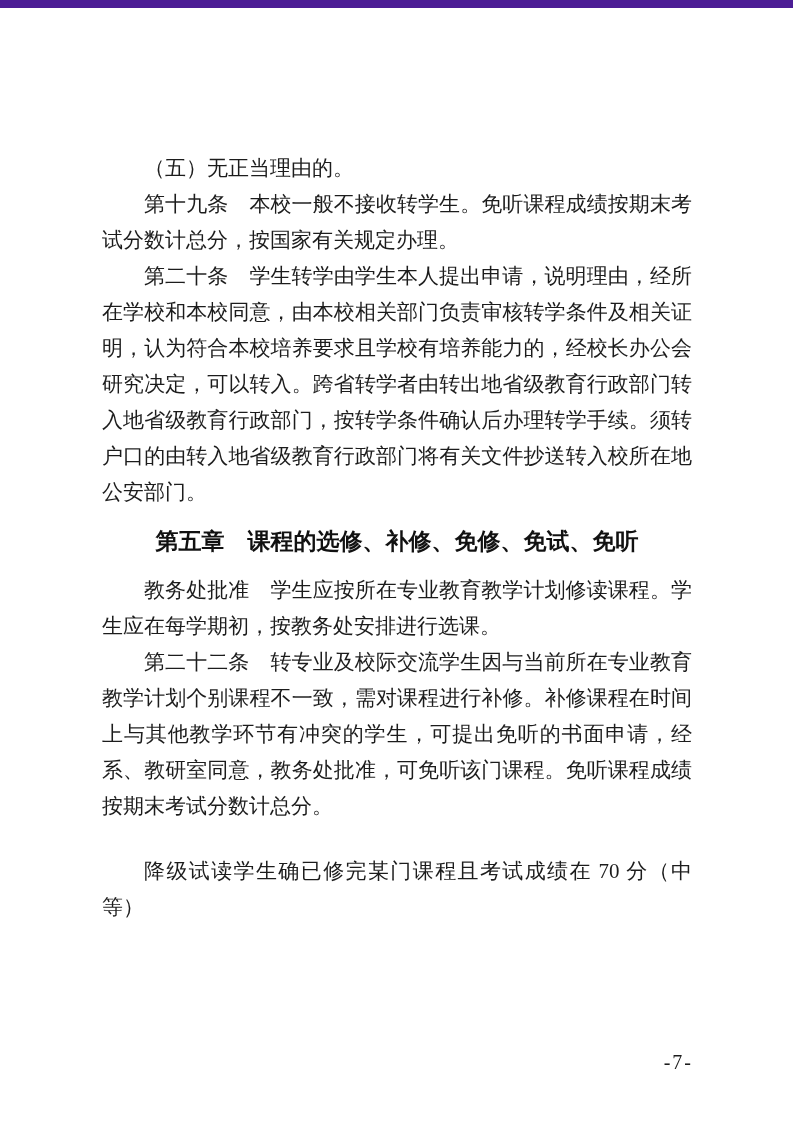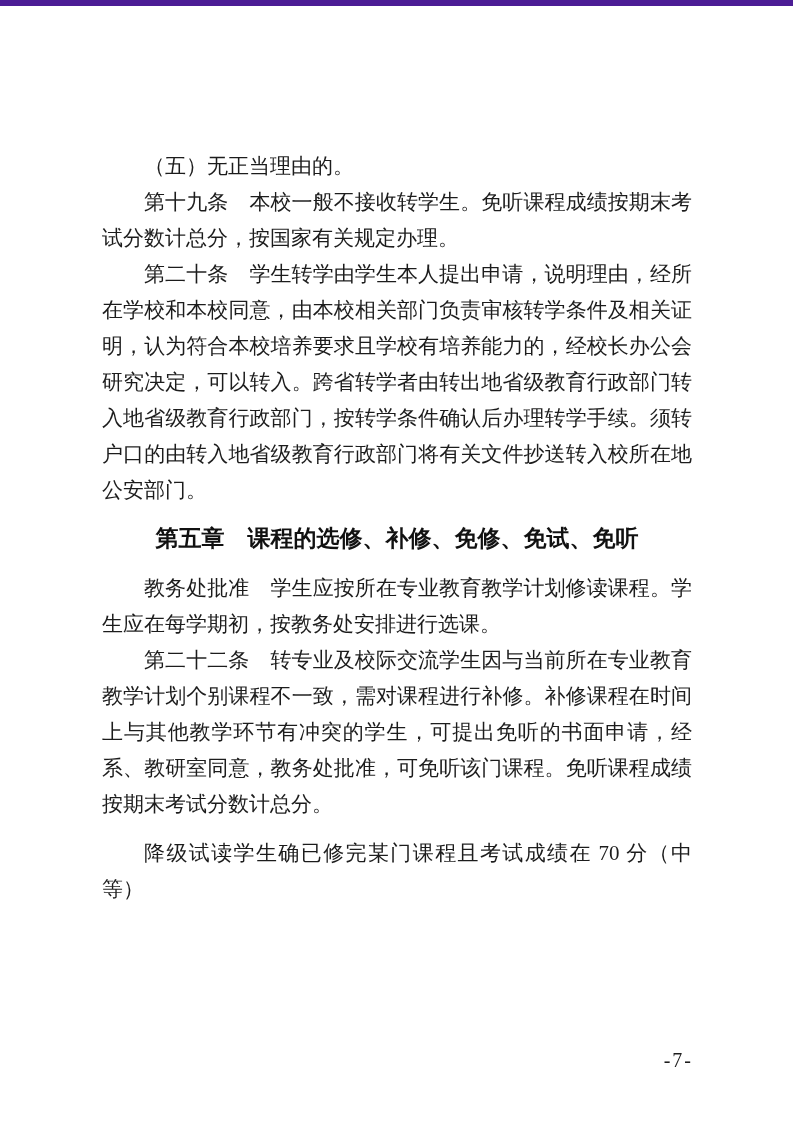--- a/index.html
+++ b/index.html
@@ -6,21 +6,21 @@
     margin: 0;
     padding: 0;
     background: #ffffff;
   }
   .page {
     position: relative;
     width: 793px;
     height: 1122px;
     background: #ffffff;
     overflow: hidden;
-    border-top: 6px solid #4c1d95;
+    border-top: 8px solid #4c1d95;
     box-sizing: border-box;
     color: #1c1c1c;
     font-family: "Liberation Serif", "DejaVu Serif", serif;
   }
   .content {
     position: absolute;
     left: 102px;
     top: 142px;
     width: 590px;
     font-size: 21px;
@@ -28,30 +28,30 @@
     text-align: justify;
     text-justify: inter-ideograph;
   }
   .para {
     margin: 0;
     text-indent: 2em;
     word-break: break-all;
   }
   .chapter-heading {
     margin: 13px 0;
-    font-family: Liberation Serif, serif;
+    font-family: Liberation Sans, sans-serif;
     font-weight: bold;
     font-size: 23px;
     line-height: 36px;
     text-align: center;
     text-indent: 0;
     color: #111111;
   }
   .continuation {
-    margin-top: 13px;
+    margin-top: 29px;
   }
   .page-number {
     position: absolute;
     top: 1042px;
     left: 0;
     width: 693px;
     text-align: right;
     font-size: 20px;
     line-height: 24px;
     letter-spacing: 2px;

